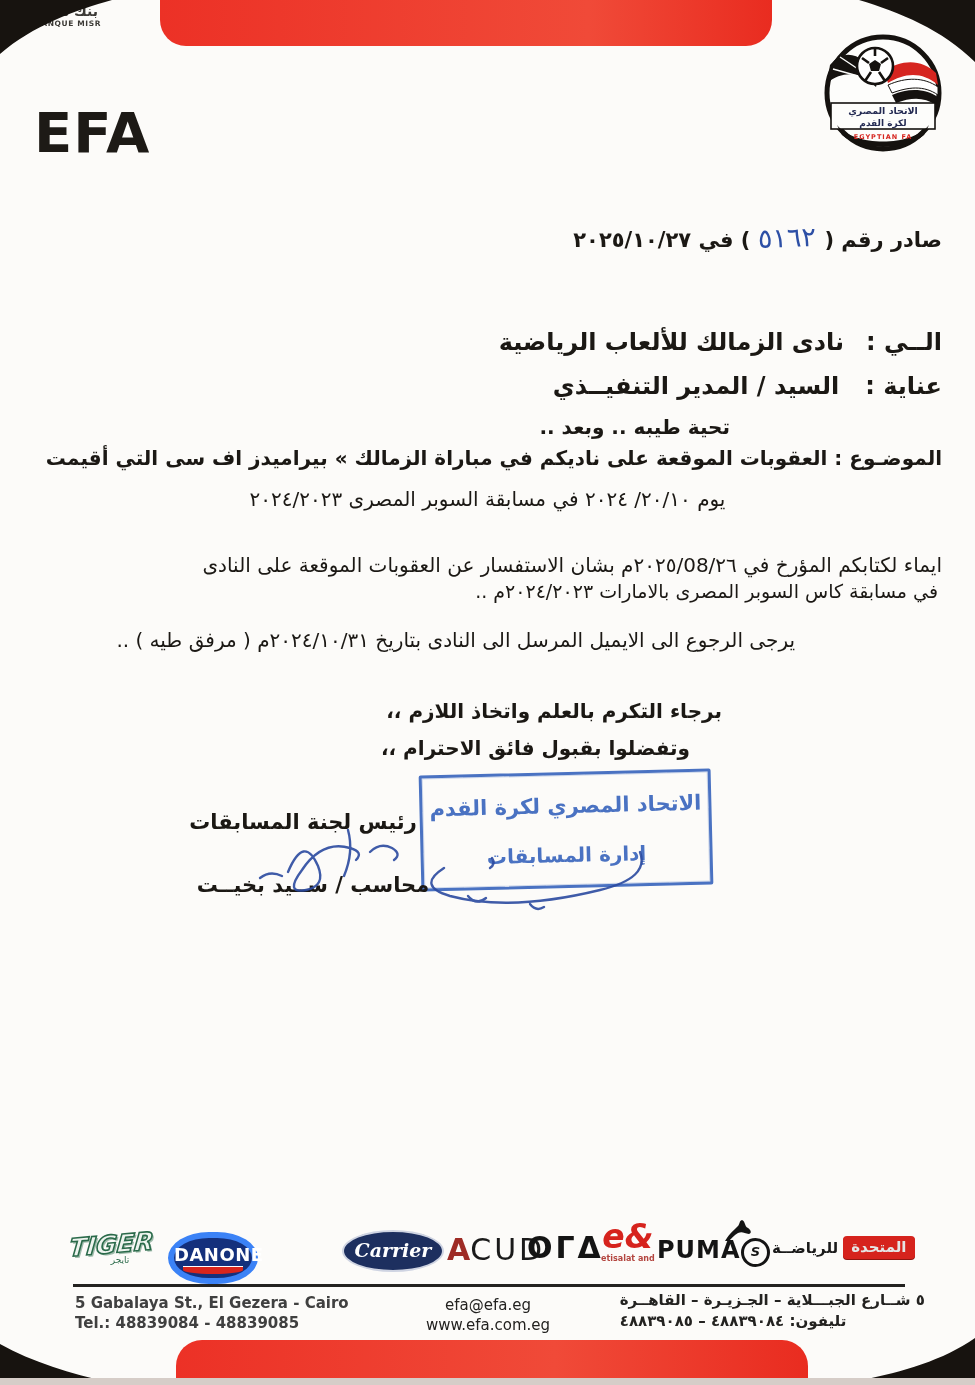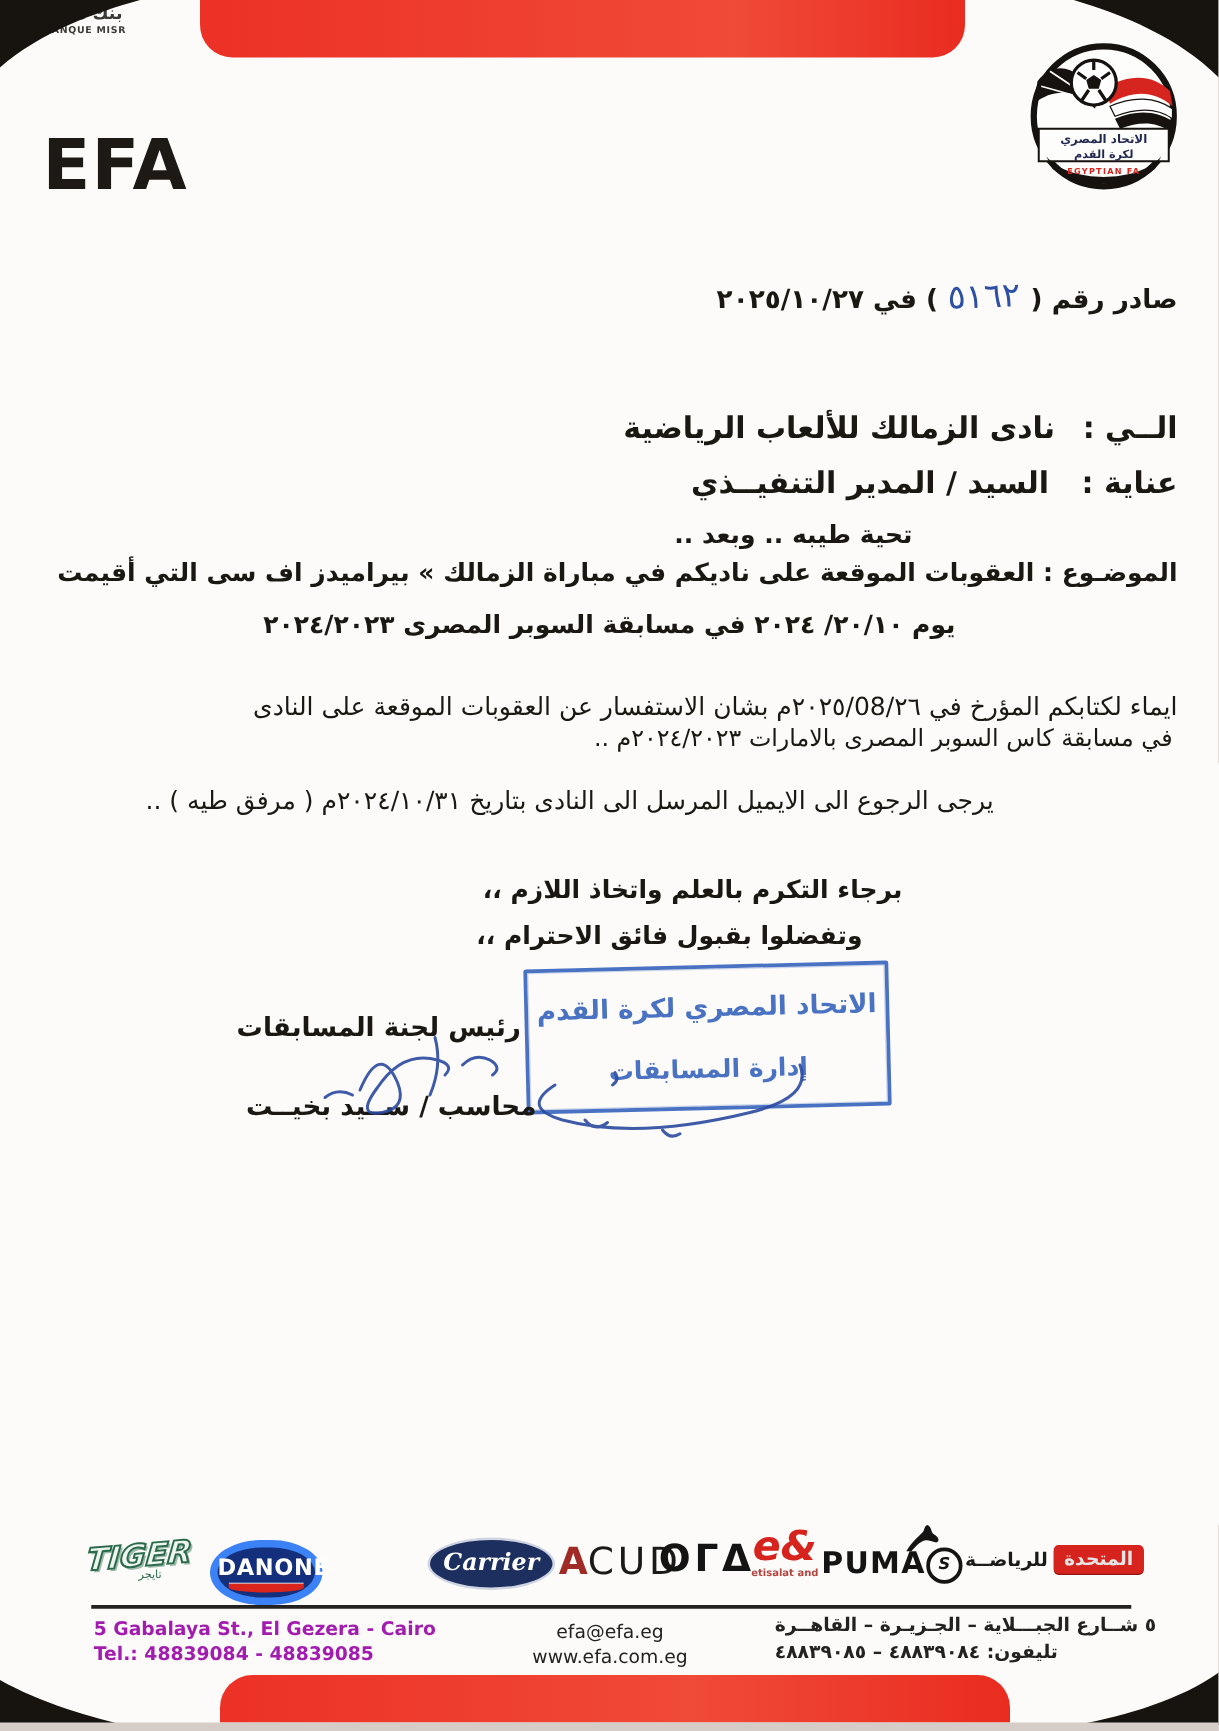--- a/index.html
+++ b/index.html
@@ -22,21 +22,21 @@
   
   .issue{top:222px;right:33px;font-size:21px;font-weight:700;}
   .issue .num{color:#2d4fa5;font-size:27px;font-weight:400;padding:0 8px;display:inline-block;transform:rotate(-2deg);}
 
   .to-line{top:328px;right:33px;font-size:24px;font-weight:700;}
   .to-line .lbl{margin-left:22px;}
   .attn-line{top:372px;right:33px;font-size:24px;font-weight:700;}
   .attn-line .lbl{margin-left:26px;}
   .greeting{top:415px;right:245px;font-size:20px;font-weight:700;}
   .subj1{top:446px;right:33px;font-size:20px;font-weight:700;}
-  .subj2{top:487px;left:0;width:975px;text-align:center;font-size:20px;font-weight:700;}
+  .subj2{top:487px;left:0;width:975px;text-align:center;font-size:20px;font-weight:400;}
 
   .body1{top:553px;right:33px;font-size:20px;font-weight:400;}
   .body2{top:580px;right:37px;font-size:19px;font-weight:400;}
   .body3{top:628px;right:180px;font-size:20px;font-weight:400;}
 
   .close1{top:699px;right:253px;font-size:20px;font-weight:700;}
   .close2{top:736px;right:285px;font-size:20px;font-weight:700;}
 
   
   .stamp{left:420px;top:772px;width:278px;height:98px;border:3px solid #4a72c2;border-radius:2px;
@@ -82,21 +82,21 @@
   .puma .cat{position:absolute;right:-12px;top:-17px;}
   .scircle{left:741px;top:1238px;width:23px;height:23px;border:3px solid #141414;border-radius:50%;
            text-align:center;line-height:22px;font-size:13px;font-weight:700;font-style:italic;position:absolute;color:#141414;}
   .united{left:772px;top:1236px;position:absolute;direction:rtl;display:flex;align-items:center;gap:5px;}
   .united .box{background:#d6231d;color:#e5e5e5;font-size:15px;font-weight:700;padding:2px 8px 3px;border-radius:4px;
            box-shadow:0 1px 0 #8e1510;}
   .united .tx{font-size:15px;font-weight:700;color:#1a1a1a;}
 
   
   .divider{left:73px;top:1284px;width:832px;height:3px;background:#232220;position:absolute;}
-  .f-en{left:75px;top:1293px;font-size:15px;font-weight:700;line-height:20px;color:#a21caf;position:absolute;}
+  .f-en{left:75px;top:1293px;font-size:15px;font-weight:700;line-height:20px;color:#404040;position:absolute;}
   .f-center{left:392px;top:1295px;width:192px;text-align:center;font-size:15px;font-weight:400;line-height:20px;color:#232220;position:absolute;}
   .f-ar{right:50px;top:1290px;font-size:15px;font-weight:700;line-height:21px;color:#232220;position:absolute;direction:rtl;text-align:left;}
 </style>
 </head>
 <body>
 
 <div class="page">
 
   <div class="abs band-top"></div>
   <svg class="wing" style="left:0;top:0;" width="120" height="58">

